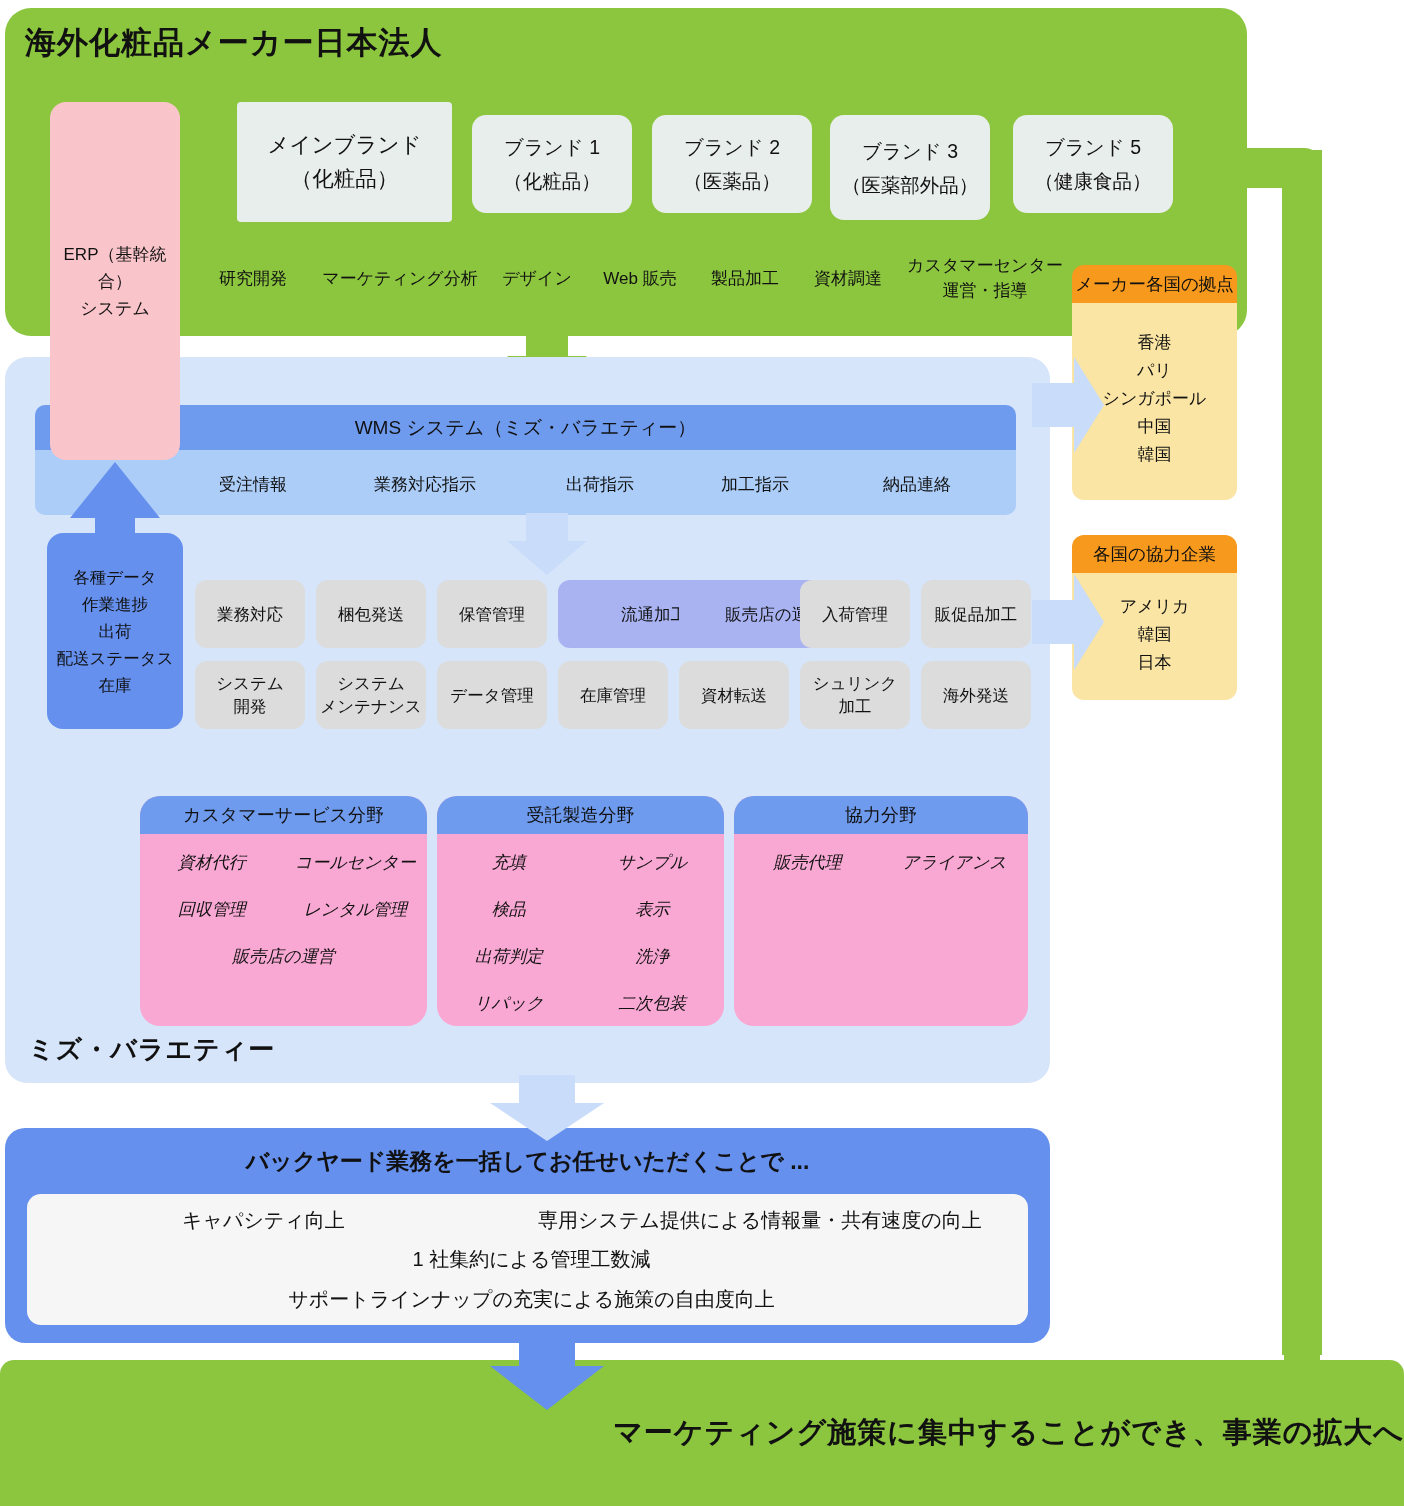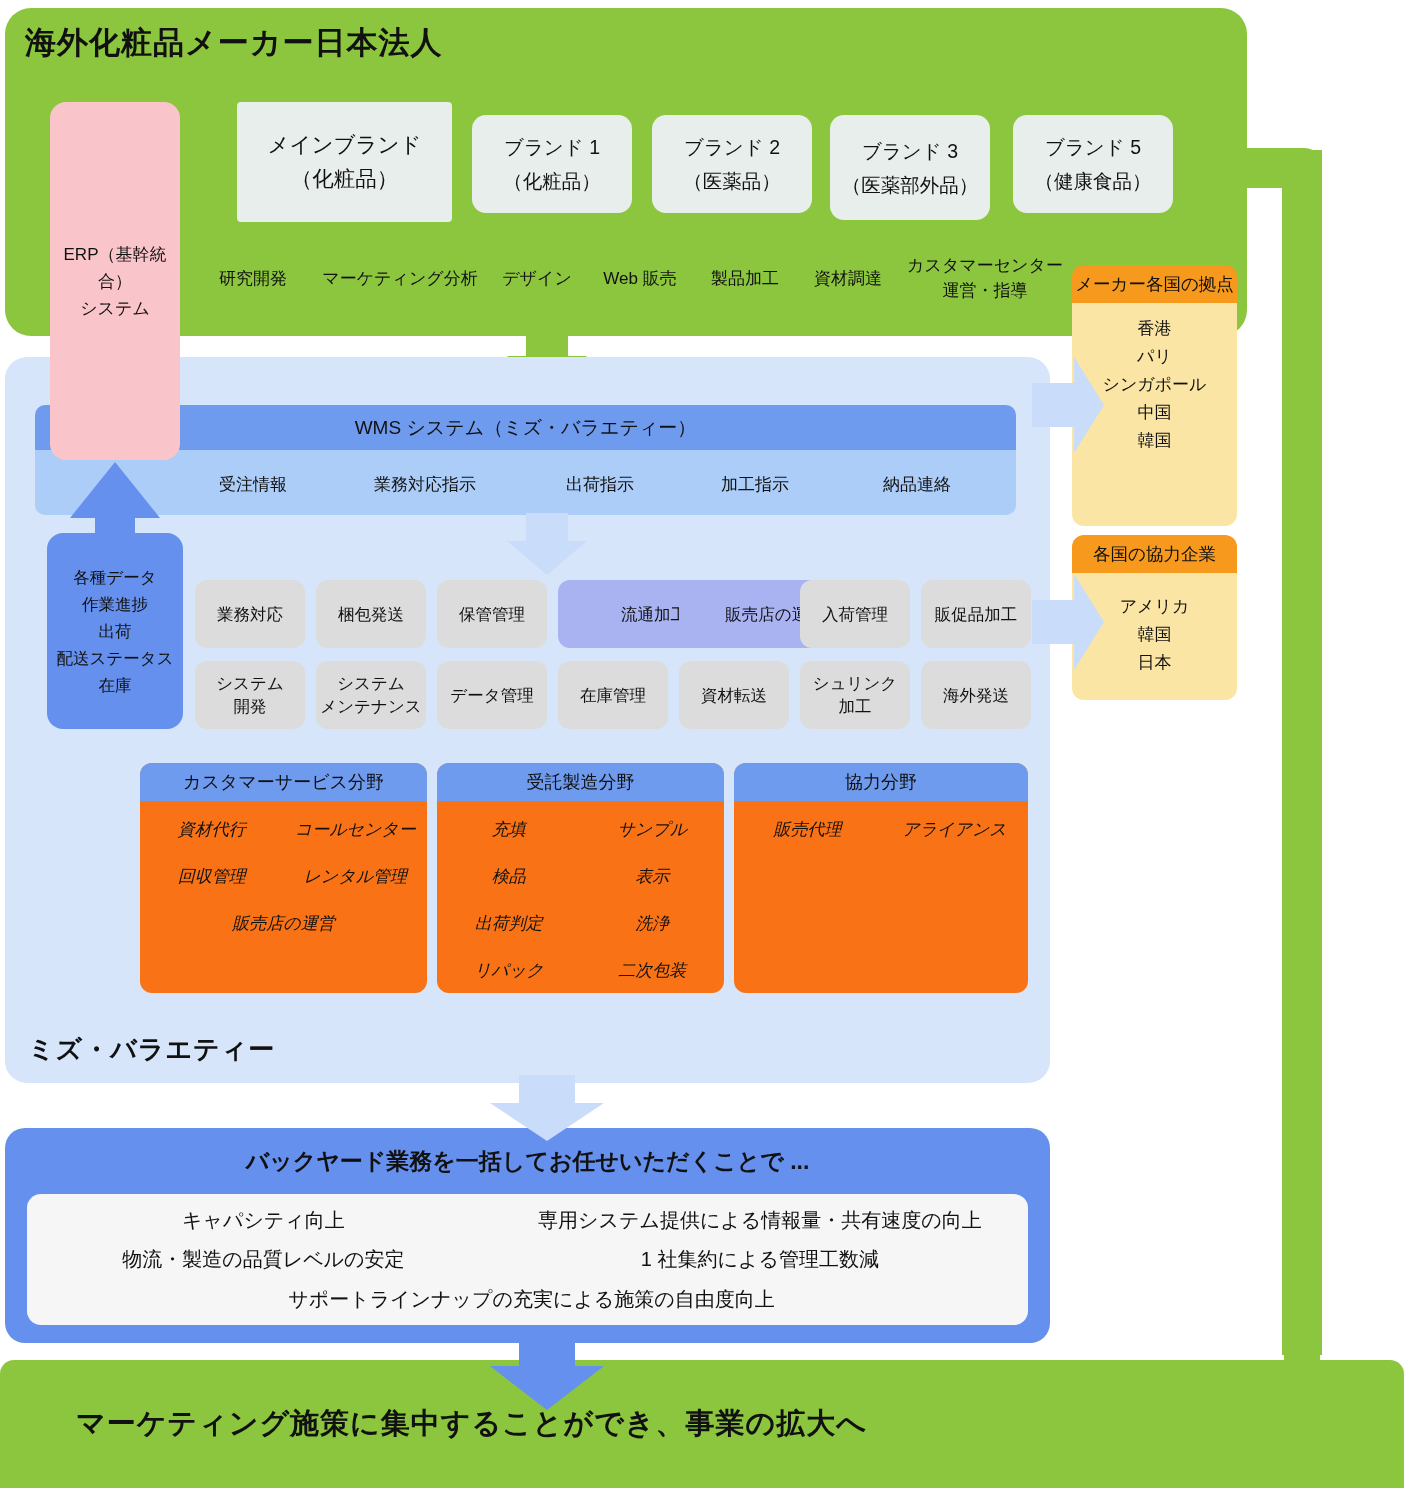--- a/index.html
+++ b/index.html
@@ -38,41 +38,41 @@
   .vbar{left:1282px;top:150px;width:40px;height:1202px;background:var(--green);}
   
   .main-panel{left:5px;top:357px;width:1045px;height:726px;background:var(--panel);border-radius:22px;}
   .wms-header{left:35px;top:405px;width:981px;height:45px;background:var(--hdrblue);border-radius:10px 10px 0 0;font-size:19px;}
   .wms-band{left:35px;top:450px;width:981px;height:65px;background:var(--band);border-radius:0 0 10px 10px;}
   .flow{position:absolute;transform:translateX(-50%);top:473px;font-size:17px;z-index:2;}
   .data-box{left:47px;top:533px;width:136px;height:196px;background:var(--midblue);border-radius:16px;font-size:16.5px;line-height:27px;}
   .gbox{position:absolute;width:110px;height:68px;background:var(--gray);border-radius:12px;display:flex;align-items:center;justify-content:center;text-align:center;font-size:16.5px;line-height:23px;}
   .gpurple{background:var(--purple);padding-left:41px;}
   
-  .sec{top:763px;height:230px;background:#f97316;border-radius:12px;overflow:hidden;}
+  .sec{top:796px;height:230px;background:#f9a8d4;border-radius:20px;overflow:hidden;}
   .sec-header{height:38px;background:var(--hdrblue);display:flex;align-items:center;justify-content:center;font-size:18px;}
   .sec-body{padding-top:5px;font-style:italic;}
   .sec-row{display:flex;height:47px;align-items:center;}
   .sec-cell{flex:1;text-align:center;font-size:17px;}
   
   .base{left:1072px;width:165px;z-index:4;}
   .base-header{height:38px;background:var(--orange);border-radius:12px 12px 0 0;display:flex;align-items:center;justify-content:center;font-size:17.5px;font-family:Liberation Mono, monospace;}
   .base-body{background:var(--orangebody);border-radius:0 0 12px 12px;}
   .base-item{text-align:center;line-height:28px;font-size:17px;}
   .mizu-label{left:28px;top:1032px;font-size:26px;font-weight:bold;letter-spacing:1px;}
   
   .promo-box{left:5px;top:1128px;width:1045px;height:215px;background:var(--midblue);border-radius:20px;}
   .promo-title{left:5px;top:1146px;width:1045px;text-align:center;font-size:23px;font-weight:bold;}
   .white-box{left:27px;top:1194px;width:1001px;height:131px;background:var(--whitebox);border-radius:14px;display:flex;flex-direction:column;justify-content:space-evenly;}
   .promo-row{display:flex;padding-left:8px;}
   .promo-cell-l{flex:0 0 46%;text-align:center;font-size:20px;}
   .promo-cell-r{flex:1;text-align:center;font-size:20px;}
   .promo-cell-full{flex:1;text-align:center;font-size:20px;}
   
-  .bottom-bar{left:0;top:1360px;width:1404px;height:128px;background:var(--green);border-radius:14px 14px 0 0;display:flex;align-items:center;justify-content:flex-start;padding-left:76px;box-sizing:border-box;}
+  .bottom-bar{left:0;top:1360px;width:1404px;height:146px;background:var(--green);border-radius:14px 14px 0 0;display:flex;align-items:center;justify-content:flex-end;padding-left:76px;box-sizing:border-box;}
   .bottom-text{font-size:29px;font-weight:bold;letter-spacing:1px;}
   .z5{z-index:5;}
 </style>
 </head>
 <body>
 
 <div class="canvas">
 
   <div class="abs top-banner"></div>
   <div class="abs page-title">海外化粧品メーカー日本法人</div>
@@ -209,21 +209,21 @@
 
   <div class="abs mizu-label">ミズ・バラエティー</div>
 
   <div class="abs z5" style="left:1032px;top:383px;width:42px;height:44px;background:var(--litearrow);"></div>
   <div class="abs z5" style="left:1074px;top:357px;width:0;height:0;border-top:48px solid transparent;border-bottom:48px solid transparent;border-left:30px solid var(--litearrow);"></div>
   <div class="abs z5" style="left:1032px;top:600px;width:42px;height:44px;background:var(--litearrow);"></div>
   <div class="abs z5" style="left:1074px;top:574px;width:0;height:0;border-top:48px solid transparent;border-bottom:48px solid transparent;border-left:30px solid var(--litearrow);"></div>
 
   <div class="abs base" style="top:265px;">
     <div class="base-header">メーカー各国の拠点</div>
-    <div class="base-body" style="height:223px;padding-top:12px;box-sizing:border-box;">
+    <div class="base-body" style="height:197px;padding-top:26px;box-sizing:border-box;">
       <div class="base-item">香港</div>
       <div class="base-item">パリ</div>
       <div class="base-item">シンガポール</div>
       <div class="base-item">中国</div>
       <div class="base-item">韓国</div>
     </div>
   </div>
   <div class="abs base" style="top:535px;">
     <div class="base-header">各国の協力企業</div>
     <div class="base-body" style="height:127px;padding-top:20px;box-sizing:border-box;">
@@ -240,21 +240,20 @@
   <div class="abs z5" style="left:490px;top:1103px;width:0;height:0;border-left:57px solid transparent;border-right:57px solid transparent;border-top:38px solid var(--litearrow);"></div>
 
   <div class="abs promo-box"></div>
   <div class="abs promo-title">バックヤード業務を一括してお任せいただくことで ...</div>
   <div class="abs white-box">
     <div class="promo-row">
       <span class="promo-cell-l">キャパシティ向上</span>
       <span class="promo-cell-r">専用システム提供による情報量・共有速度の向上</span>
     </div>
     <div class="promo-row">
-      <span class="promo-cell-l">物流・製造の品質レベルの安定</span>
       <span class="promo-cell-r">1 社集約による管理工数減</span>
     </div>
     <div class="promo-row">
       <span class="promo-cell-full">サポートラインナップの充実による施策の自由度向上</span>
     </div>
   </div>
 
   <div class="abs z5" style="left:519px;top:1341px;width:56px;height:28px;background:var(--midblue);"></div>
   <div class="abs z5" style="left:490px;top:1366px;width:0;height:0;border-left:57px solid transparent;border-right:57px solid transparent;border-top:44px solid var(--midblue);"></div>
 

